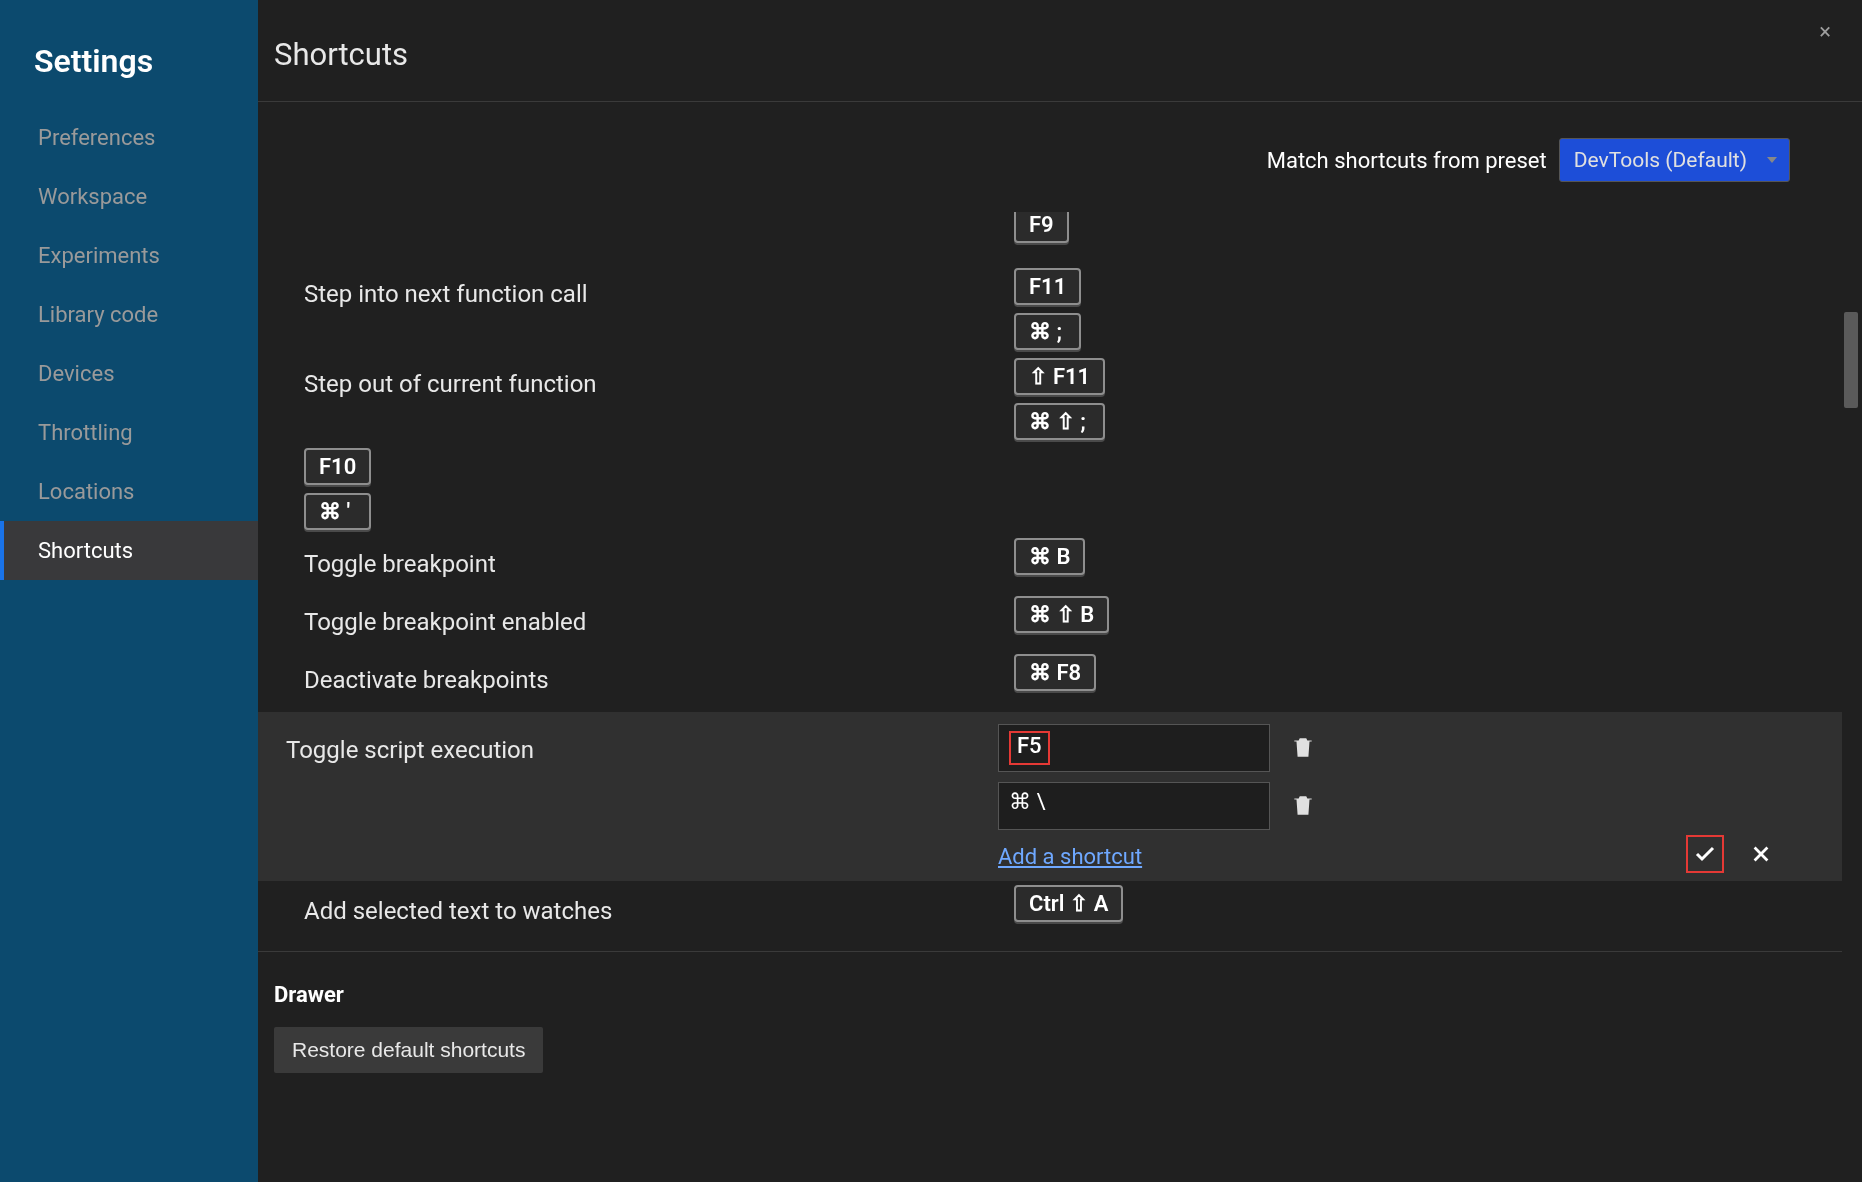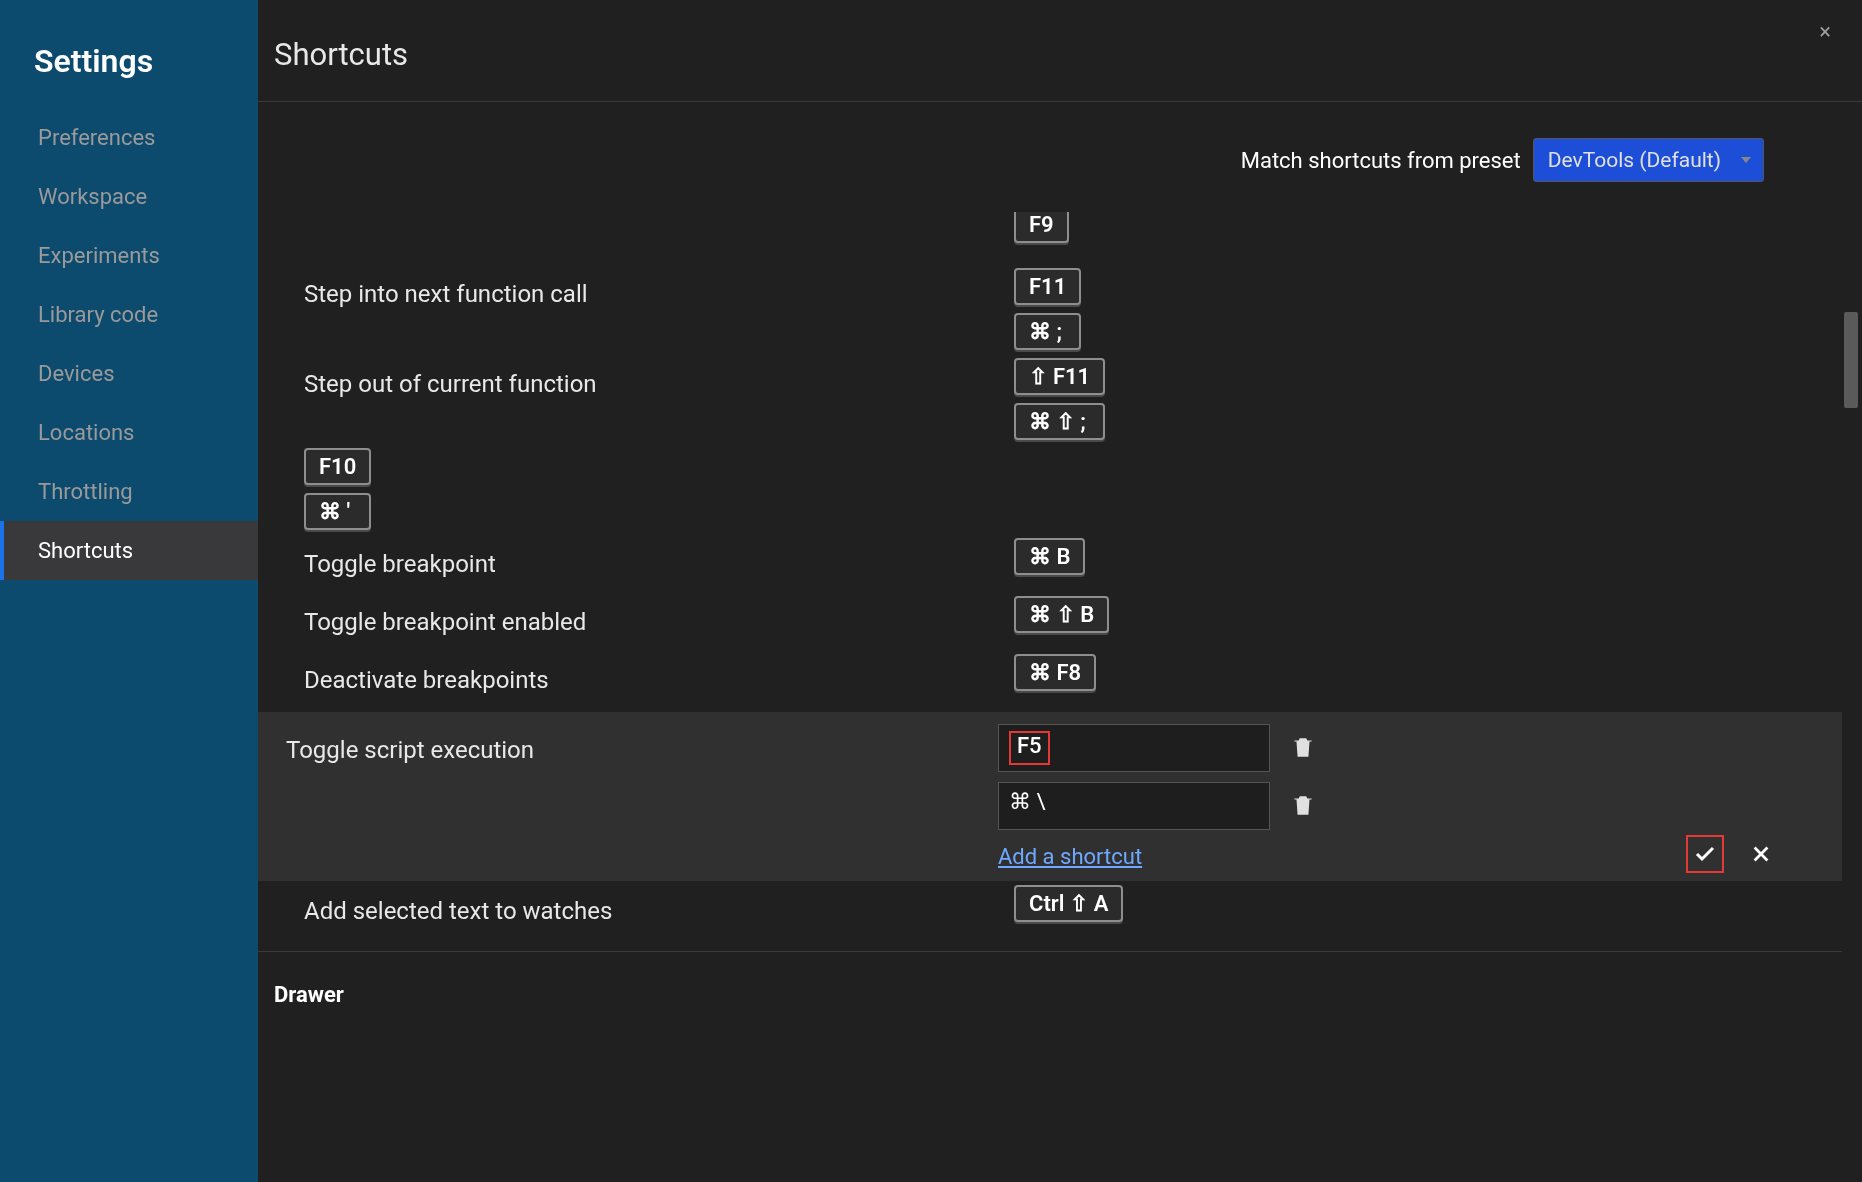--- a/index.html
+++ b/index.html
@@ -67,21 +67,21 @@
       display: flex;
       align-items: center;
       justify-content: center;
     }
 
     .preset-bar {
       display: flex;
       justify-content: flex-end;
       align-items: center;
       gap: 12px;
-      padding: 36px 98px 30px 16px;
+      padding: 36px 72px 30px 16px;
     }
     .preset-bar-label {
       font-size: 22px;
       color: #ffffff;
     }
     .preset-select {
       background: #1d4ed8;
       border: 1px solid #555;
       color: #e0e0e0;
       padding: 9px 42px 9px 14px;
@@ -250,22 +250,22 @@
 </head>
 <body>
 
 <div class="sidebar">
   <div class="sidebar-title">Settings</div>
   <div class="sidebar-item"><span>Preferences</span></div>
   <div class="sidebar-item"><span>Workspace</span></div>
   <div class="sidebar-item"><span>Experiments</span></div>
   <div class="sidebar-item"><span>Library code</span></div>
   <div class="sidebar-item"><span>Devices</span></div>
+  <div class="sidebar-item"><span>Throttling</span></div>
   <div class="sidebar-item"><span>Locations</span></div>
-  <div class="sidebar-item"><span>Throttling</span></div>
   <div class="sidebar-item active"><span>Shortcuts</span></div>
 </div>
 
 <div class="main">
   <div class="close-btn">
     <span>×</span>
   </div>
 
   <div class="main-header">
     <div class="main-title">Shortcuts</div>
@@ -374,16 +374,17 @@
 
     <div class="shortcut-row">
       <div class="shortcut-label">Add selected text to watches</div>
       <div class="shortcut-keys">
         <span class="key-badge">Ctrl ⇧ A</span>
       </div>
     </div>
 
     <div class="section-header">Drawer</div>
 
+    <button class="restore-btn">Restore default shortcuts</button>
 
     <div class="fake-scroll-thumb"></div>
   </div>
 </div>
 
 </body></html>

